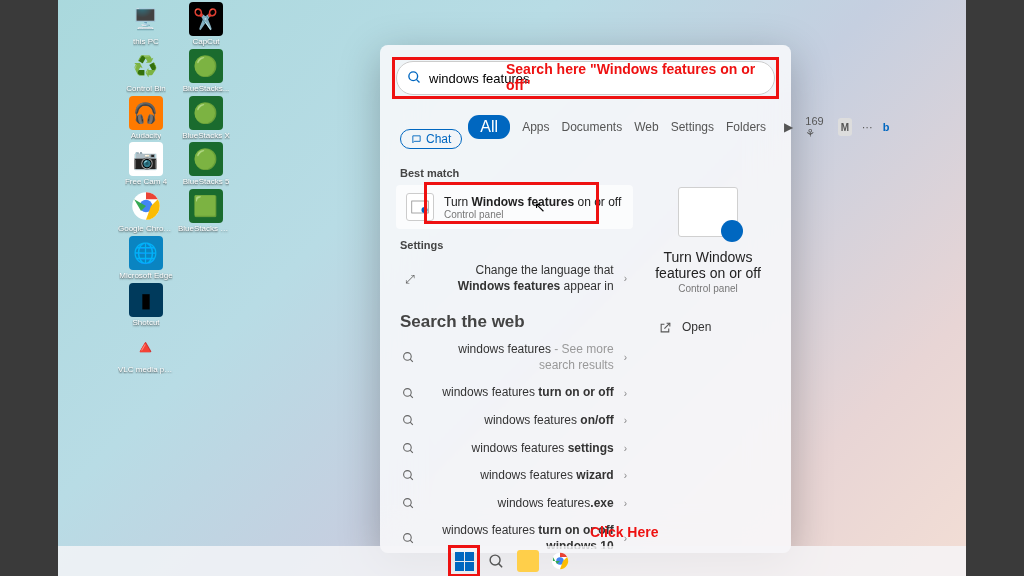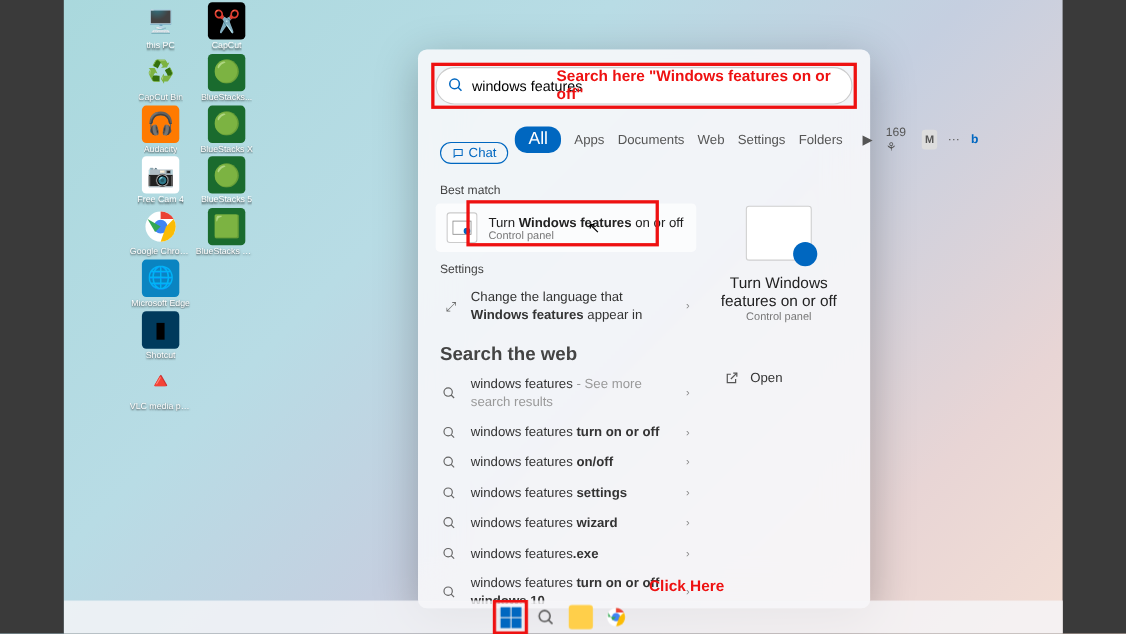--- a/index.html
+++ b/index.html
@@ -27,39 +27,39 @@
 .tabs { display: flex; align-items: center; gap: 6px; padding: 10px 16px 8px 16px; font-size: 12px; color: #555; }
 .chat-pill { border: 1px solid #0067c0; color: #0067c0; border-radius: 12px; padding: 2px 10px; display: inline-flex; align-items: center; gap: 4px; margin-top: 24px; }
 .pill-all { background: #0067c0; color: #fff; border-radius: 11px; padding: 3px 12px; font-size: 16px; }
 .tab { padding: 3px 6px; cursor: pointer; }
 .tabs-right { margin-left: auto; display: flex; align-items: center; gap: 10px; color: #555; font-size: 11px; }
 .mbadge { width: 18px; height: 18px; border-radius: 3px; background: #ddd; color: #555; display: flex; align-items: center; justify-content: center; font-size: 10px; font-weight: 600; }
 
 .body { flex: 1; display: flex; padding: 0 12px; overflow: hidden; }
 .leftcol { width: 245px; padding-right: 8px; }
 .rightcol { flex: 1; padding: 30px 10px 0 10px; display: flex; flex-direction: column; align-items: center; }
-.sect { font-size: 11px; font-weight: 400; color: #444; margin: 10px 0 6px 4px; }
+.sect { font-size: 11px; font-weight: 700; color: #444; margin: 10px 0 6px 4px; }
 .bestmatch { position: relative; background: rgba(255,255,255,.7); border-radius: 4px; padding: 8px 10px; display: flex; align-items: center; gap: 10px; cursor: pointer; }
 .bm-icon { width: 28px; height: 28px; background: #fff; border: 1px solid #ccc; border-radius: 3px; display:flex; align-items:center; justify-content:center; }
 .bm-title { font-size: 12px; color: #222; }
 .bm-sub { font-size: 10px; color: #777; }
 .cursor-img { position: absolute; left: 138px; top: 14px; font-size: 14px; pointer-events:none; }
 
 .srow { display: flex; align-items: center; gap: 10px; padding: 6px 6px; cursor: pointer; border-radius: 4px; font-size: 12px; color: #333; }
 .srow .ricon { width: 16px; color: #666; flex-shrink: 0; text-align: center; }
-.srow .rtxt { flex: 1; line-height: 1.3; }
+.srow .rtxt { flex: 1; line-height: 1.3; text-align: right; }
 .srow .chev { color: #888; font-size: 10px; }
 .webhead { font-size: 17px; font-weight: 600; color: #444; margin: 12px 0 4px 4px; }
 b { font-weight: 600; }
 
 .preview-icon { width: 60px; height: 50px; background: #fff; border: 1px solid #d0d0d0; border-radius: 3px; position: relative; margin-bottom: 12px; }
 .preview-icon::after { content:""; position:absolute; right:-6px; bottom:-6px; width:22px; height:22px; border-radius:50%; background:#0067c0; }
 .preview-title { font-size: 14px; color: #222; text-align: center; }
 .preview-sub { font-size: 10px; color: #777; margin-top: 2px; }
-.open-row { margin-top: 38px; align-self: flex-start; display: flex; align-items: center; gap: 10px; font-size: 12px; color: #333; cursor: pointer; padding: 4px 8px; width: 100%; text-align: center; }
+.open-row { margin-top: 22px; align-self: flex-start; display: flex; align-items: center; gap: 10px; font-size: 12px; color: #333; cursor: pointer; padding: 4px 8px; width: 100%; text-align: center; }
 .open-row .oicon { color: #555; }
 
 .watermark { position: absolute; left: 290px; top: 253px; font-size: 30px; font-weight: 700; color: rgba(95,130,130,.55); letter-spacing: .5px; background: rgba(240,200,150,.35); padding: 6px 22px; border-radius: 10px; pointer-events: none; z-index: 50; }
 
 .taskbar { position: absolute; left: 58px; right: 58px; bottom: 0; height: 30px; background: rgba(245,245,248,.82); display: flex; align-items: center; justify-content: center; gap: 10px; }
 .tbicon { width: 22px; height: 22px; border-radius: 3px; display: flex; align-items: center; justify-content: center; cursor: pointer; }
 .start-glyph { display: grid; grid-template-columns: 9px 9px; grid-template-rows: 9px 9px; gap: 1px; }
 .start-glyph div { background: #0067c0; }
 .annot-click { position: absolute; left: 590px; bottom: 36px; font-size: 14px; font-weight: 700; color: #e11; }
 
@@ -80,21 +80,21 @@
             <div class="lbl">this PC</div>
           </div>
           <div class="dicon">
             <div class="glyph" style="background: rgb(0, 0, 0);">✂️</div>
             <div class="lbl">CapCut</div>
           </div>
         </div>
         <div class="dcol">
           <div class="dicon">
             <div class="glyph">♻️</div>
-            <div class="lbl">CapCut Bin</div>
+            <div class="lbl">Control Bin</div>
           </div>
           <div class="dicon">
             <div class="glyph" style="background: rgb(26, 107, 46);">🟢</div>
             <div class="lbl">BlueStacks...</div>
           </div>
         </div>
         <div class="dcol">
           <div class="dicon">
             <div class="glyph" style="background: rgb(255, 122, 0);">🎧</div>
             <div class="lbl">Audacity</div>

